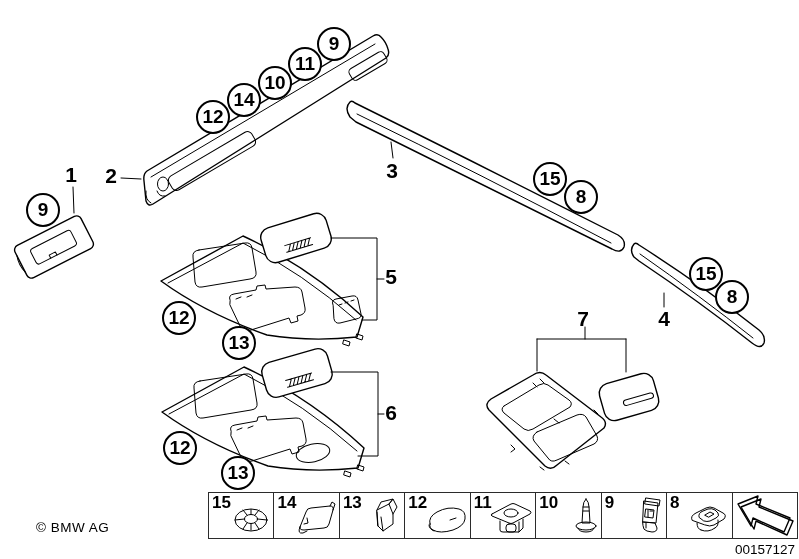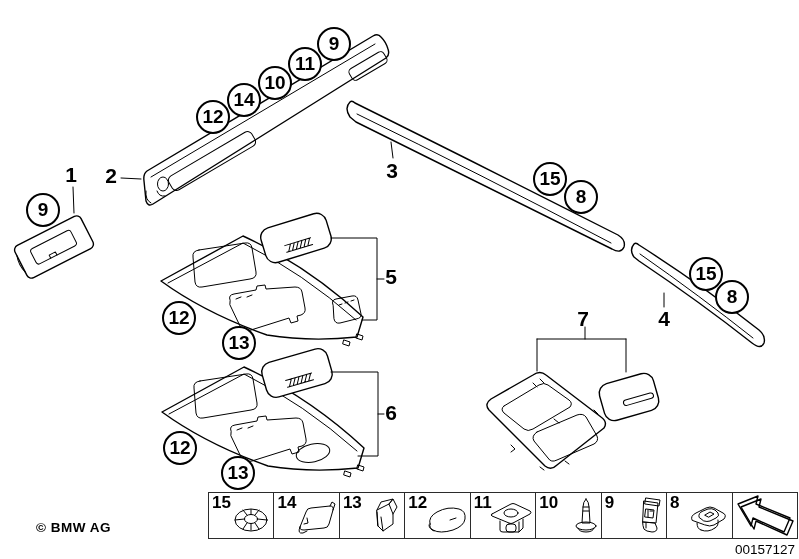--- a/index.html
+++ b/index.html
@@ -11,21 +11,21 @@
   svg .thin{stroke-width:1;}
   .callout{position:absolute;width:30px;height:30px;border:2px solid #000;border-radius:50%;
            background:#fff;text-align:center;line-height:30px;font-size:19px;font-weight:bold;z-index:5;}
   .plabel{position:absolute;width:24px;text-align:center;font-size:21px;font-weight:bold;z-index:4;}
   .legend{position:absolute;left:208px;top:492px;width:590px;height:47px;display:flex;
           border:1.4px solid #2b2b2b;box-sizing:border-box;z-index:6;background:#fff;}
   .lcell{position:relative;flex:1 1 0;border-right:1.4px solid #2b2b2b;box-sizing:border-box;}
   .lcell:last-child{border-right:none;}
   .lnum{position:absolute;top:0px;left:3px;font-size:17px;font-weight:bold;}
   .lcell svg{position:absolute;right:1px;bottom:1px;}
-  .copyright{position:absolute;left:36px;top:520px;font-size:13.5px;font-weight:700;letter-spacing:0.5px;}
+  .copyright{position:absolute;left:36px;top:520px;font-size:13.5px;font-weight:400;letter-spacing:0.5px;}
   .docnum{position:absolute;left:735px;top:542px;font-size:13.5px;}
 </style>
 </head>
 <body>
 
 <div id="stage">
 
   <svg class="draw" width="799" height="559" viewBox="0 0 799 559">
     <defs>
       <g id="console">

